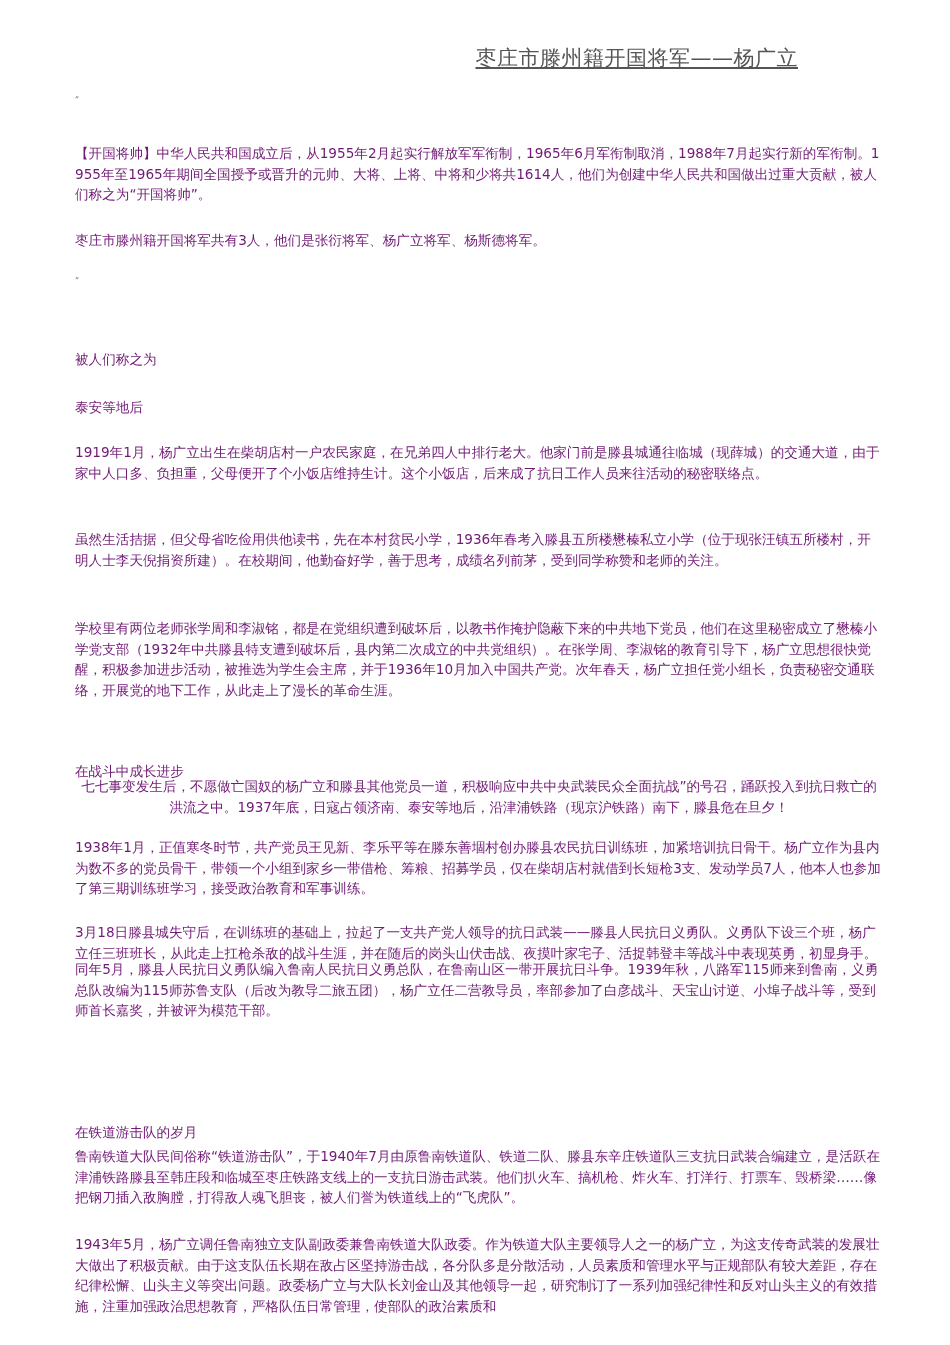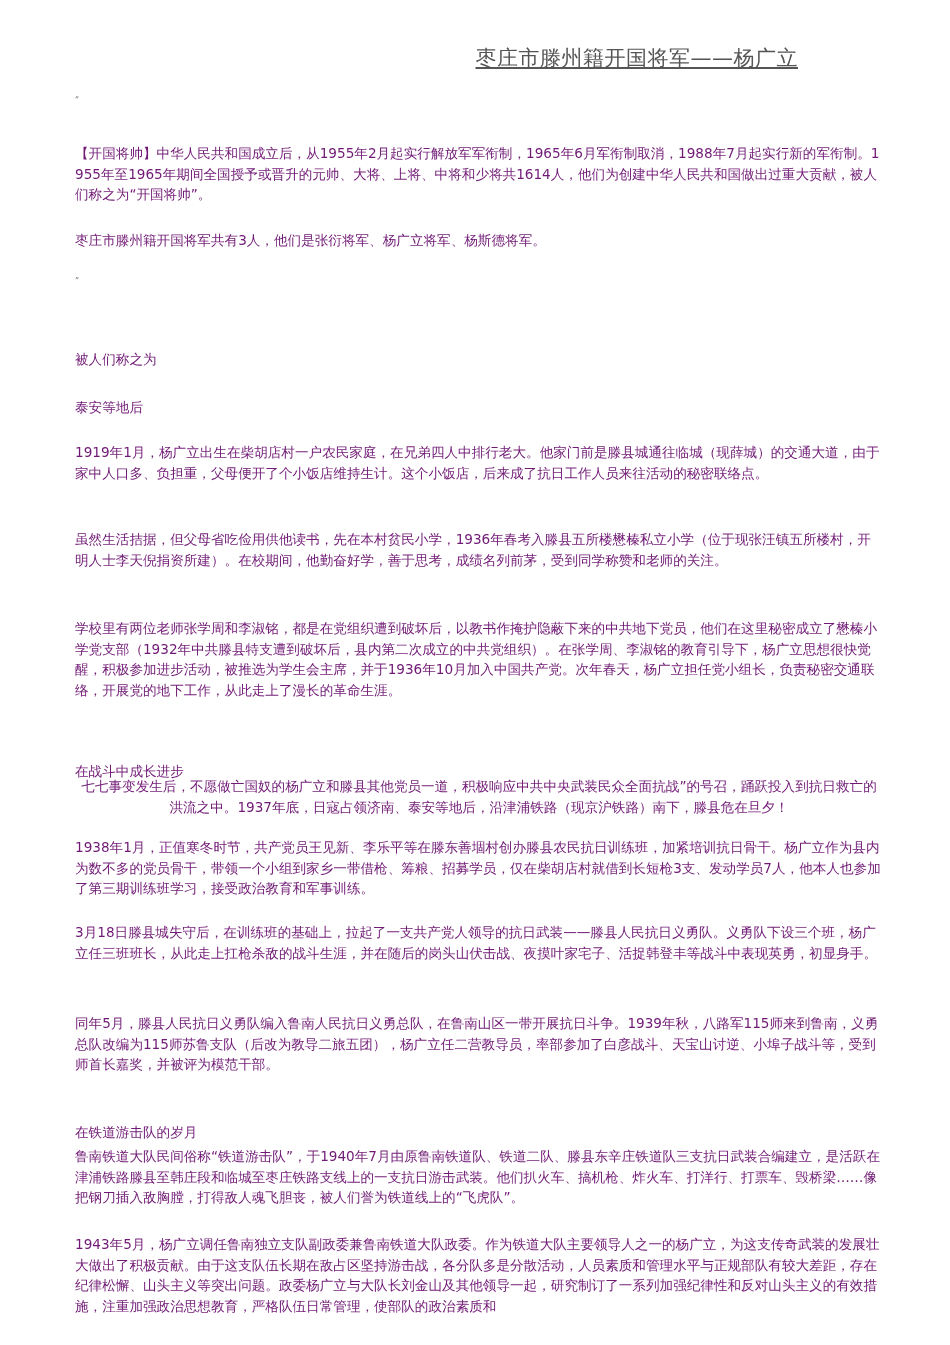--- a/index.html
+++ b/index.html
@@ -26,18 +26,18 @@
   <div class="p" style="top:349px;">被人们称之为</div>
   <div class="p" style="top:397px;">泰安等地后</div>
   <div class="p" style="top:442px;">1919年1月，杨广立出生在柴胡店村一户农民家庭，在兄弟四人中排行老大。他家门前是滕县城通往临城（现薛城）的交通大道，由于家中人口多、负担重，父母便开了个小饭店维持生计。这个小饭店，后来成了抗日工作人员来往活动的秘密联络点。</div>
   <div class="p" style="top:529px;">虽然生活拮据，但父母省吃俭用供他读书，先在本村贫民小学，1936年春考入滕县五所楼懋榛私立小学（位于现张汪镇五所楼村，开明人士李天倪捐资所建）。在校期间，他勤奋好学，善于思考，成绩名列前茅，受到同学称赞和老师的关注。</div>
   <div class="p" style="top:618px;">学校里有两位老师张学周和李淑铭，都是在党组织遭到破坏后，以教书作掩护隐蔽下来的中共地下党员，他们在这里秘密成立了懋榛小学党支部（1932年中共滕县特支遭到破坏后，县内第二次成立的中共党组织）。在张学周、李淑铭的教育引导下，杨广立思想很快觉醒，积极参加进步活动，被推选为学生会主席，并于1936年10月加入中国共产党。次年春天，杨广立担任党小组长，负责秘密交通联络，开展党的地下工作，从此走上了漫长的革命生涯。</div>
 
   <div class="p" style="top:725px;margin-top:36px;">在战斗中成长进步</div>
   <div class="p" style="top:776px;text-align:center;">七七事变发生后，不愿做亡国奴的杨广立和滕县其他党员一道，积极响应中共中央武装民众全面抗战”的号召，踊跃投入到抗日救亡的洪流之中。1937年底，日寇占领济南、泰安等地后，沿津浦铁路（现京沪铁路）南下，滕县危在旦夕！</div>
   <div class="p" style="top:837px;">1938年1月，正值寒冬时节，共产党员王见新、李乐平等在滕东善堌村创办滕县农民抗日训练班，加紧培训抗日骨干。杨广立作为县内为数不多的党员骨干，带领一个小组到家乡一带借枪、筹粮、招募学员，仅在柴胡店村就借到长短枪3支、发动学员7人，他本人也参加了第三期训练班学习，接受政治教育和军事训练。</div>
   <div class="p" style="top:922px;">3月18日滕县城失守后，在训练班的基础上，拉起了一支共产党人领导的抗日武装——滕县人民抗日义勇队。义勇队下设三个班，杨广立任三班班长，从此走上扛枪杀敌的战斗生涯，并在随后的岗头山伏击战、夜摸叶家宅子、活捉韩登丰等战斗中表现英勇，初显身手。</div>
-  <div class="p" style="top:1013px;">同年5月，滕县人民抗日义勇队编入鲁南人民抗日义勇总队，在鲁南山区一带开展抗日斗争。1939年秋，八路军115师来到鲁南，义勇总队改编为115师苏鲁支队（后改为教导二旅五团），杨广立任二营教导员，率部参加了白彦战斗、天宝山讨逆、小埠子战斗等，受到师首长嘉奖，并被评为模范干部。</div>
+  <div class="p" style="top:959px;">同年5月，滕县人民抗日义勇队编入鲁南人民抗日义勇总队，在鲁南山区一带开展抗日斗争。1939年秋，八路军115师来到鲁南，义勇总队改编为115师苏鲁支队（后改为教导二旅五团），杨广立任二营教导员，率部参加了白彦战斗、天宝山讨逆、小埠子战斗等，受到师首长嘉奖，并被评为模范干部。</div>
 
   <div class="p" style="top:1100px;margin-top:22px;">在铁道游击队的岁月</div>
   <div class="p" style="top:1146px;">鲁南铁道大队民间俗称“铁道游击队”，于1940年7月由原鲁南铁道队、铁道二队、滕县东辛庄铁道队三支抗日武装合编建立，是活跃在津浦铁路滕县至韩庄段和临城至枣庄铁路支线上的一支抗日游击武装。他们扒火车、搞机枪、炸火车、打洋行、打票车、毁桥梁……像把钢刀插入敌胸膛，打得敌人魂飞胆丧，被人们誉为铁道线上的“飞虎队”。</div>
   <div class="p" style="top:1234px;">1943年5月，杨广立调任鲁南独立支队副政委兼鲁南铁道大队政委。作为铁道大队主要领导人之一的杨广立，为这支传奇武装的发展壮大做出了积极贡献。由于这支队伍长期在敌占区坚持游击战，各分队多是分散活动，人员素质和管理水平与正规部队有较大差距，存在纪律松懈、山头主义等突出问题。政委杨广立与大队长刘金山及其他领导一起，研究制订了一系列加强纪律性和反对山头主义的有效措施，注重加强政治思想教育，严格队伍日常管理，使部队的政治素质和</div>
 </div>
 
 </body></html>

